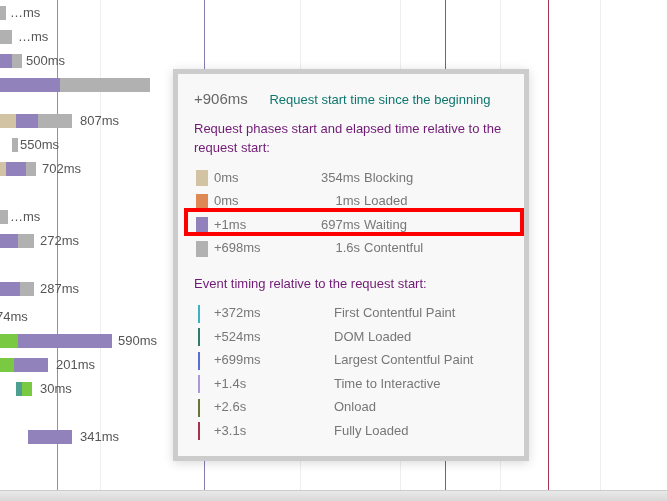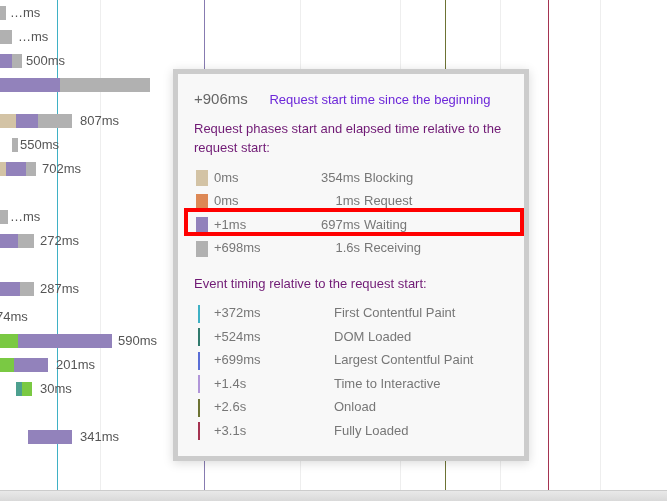--- a/index.html
+++ b/index.html
@@ -66,21 +66,21 @@
     }
     .tt-header {
       margin-bottom: 8px;
     }
     .tt-header .big-time {
       color: #666;
       font-size: 15px;
       margin-right: 18px;
     }
     .tt-header .caption {
-      color: #6d28d9;
+      color: #0f766e;
     }
     .tt-caption {
       color: #701a75;
       margin-bottom: 8px;
     }
     .phase-table {
       width: 100%;
       border-collapse: collapse;
       margin-bottom: 14px;
     }
@@ -230,33 +230,33 @@
           <tr>
         <td class="col-swatch"><span class="swatch tan"></span></td>
         <td class="col-offset">0ms</td>
         <td class="col-elapsed">354ms</td>
         <td class="col-name">Blocking</td>
       </tr>
       <tr>
         <td class="col-swatch"><span class="swatch orange"></span></td>
         <td class="col-offset">0ms</td>
         <td class="col-elapsed">1ms</td>
-        <td class="col-name">Request</td>
+        <td class="col-name">Loaded</td>
       </tr>
       <tr>
         <td class="col-swatch"><span class="swatch purple"></span></td>
         <td class="col-offset">+1ms</td>
         <td class="col-elapsed">697ms</td>
         <td class="col-name">Waiting</td>
       </tr>
       <tr>
         <td class="col-swatch"><span class="swatch grey"></span></td>
         <td class="col-offset">+698ms</td>
         <td class="col-elapsed">1.6s</td>
-        <td class="col-name">Receiving</td>
+        <td class="col-name">Contentful</td>
       </tr>
     </tbody>
       </table>
     <div class="highlight-box" style="left:-10px; top:42px; width:340px; height:28px;"></div>
   </div>
 
   <div class="tt-caption">Event timing relative to the request start:</div>
 
   <table class="event-table">
     <tbody>

